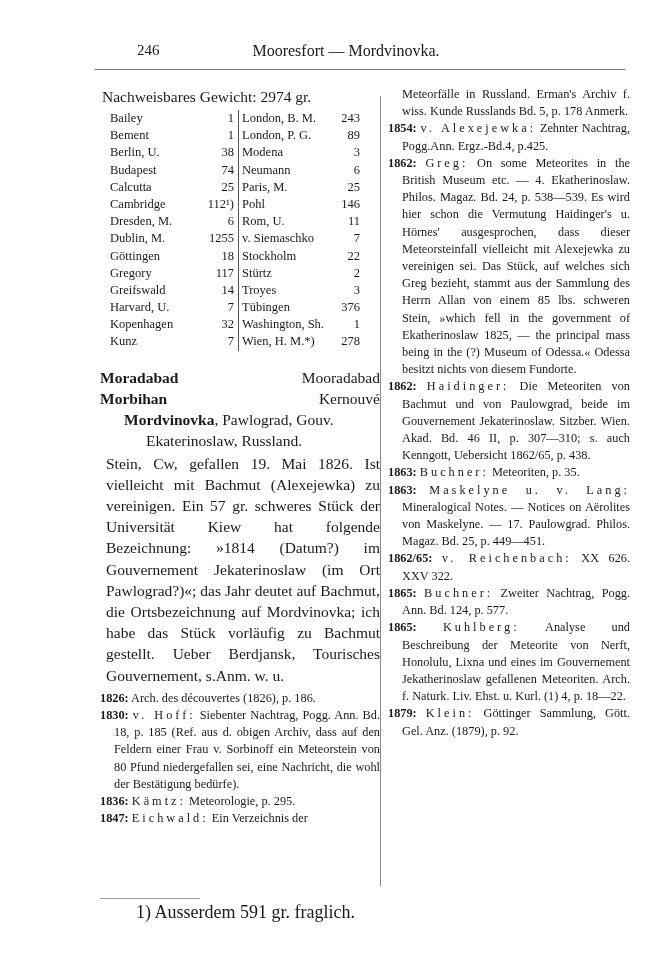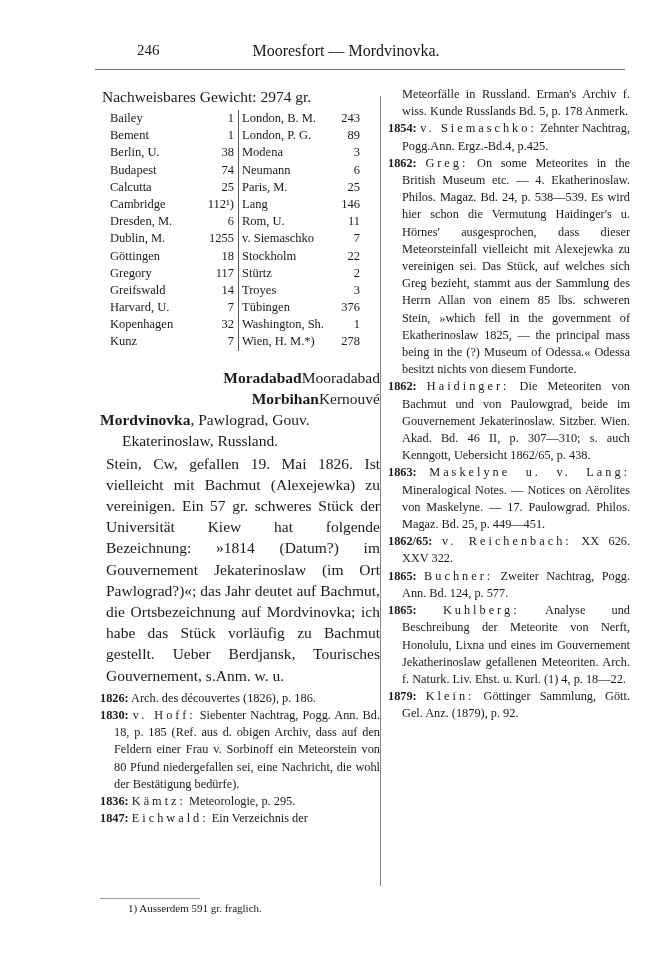--- a/index.html
+++ b/index.html
@@ -15,31 +15,31 @@
   .col-right { position: absolute; left: 388px; top: 86px; width: 242px; }
   .col-divider { position: absolute; left: 380px; top: 96px; height: 790px; border-left: 1px solid #888; }
   .weight-title { font-size: 15.5px; line-height: 22px; margin-left: 2px; }
   .wtable { position: relative; margin-top: 2px; margin-left: 10px; width: 250px; }
   .wrow { display: flex; font-size: 12.5px; line-height: 17.2px; height: 17.2px; }
   .wname { width: 90px; white-space: nowrap; }
   .wval { width: 34px; text-align: right; padding-right: 4px; white-space: nowrap; }
   .wsep { width: 0; border-left: 1px solid #555; }
   .wname2 { width: 94px; padding-left: 3px; white-space: nowrap; }
   .wval2 { width: 24px; text-align: right; white-space: nowrap; }
-  .entry-head { font-size: 15.5px; line-height: 21px; display: flex; justify-content: flex-end; margin-top: 0; }
+  .entry-head { font-size: 15.5px; line-height: 21px; display: flex; justify-content: space-between; margin-top: 0; }
   .entry-head b { font-weight: bold; }
-  .mord { font-size: 15.5px; line-height: 21px; }
+  .mord { font-size: 15.5px; line-height: 21px; margin-left: 24px; }
   .mord .indent { padding-left: 22px; display: block; }
   .body-text { font-size: 15.5px; line-height: 21.2px; text-align: justify; padding-left: 6px; margin-top: 2px; }
   .refs { margin-top: 4px; }
   .ref { font-size: 12.3px; line-height: 17.2px; text-align: justify; padding-left: 14px; text-indent: -14px; }
   .ref .yr { font-weight: bold; }
   .ref .auth { letter-spacing: 3px; }
   .foot-rule { position: absolute; left: 100px; width: 100px; top: 898px; border-top: 1px solid #999; }
-  .footnote { position: absolute; left: 128px; top: 902px; font-size: 11px; }
+  .footnote { position: absolute; left: 136px; top: 902px; font-size: 18px; }
   .cont { padding-left: 14px; }
 </style>
 </head>
 <body>
 
 <div class="page-number">246</div>
 <div class="running-head">Mooresfort — Mordvinovka.</div>
 <div class="head-rule"></div>
 <div class="col-divider"></div>
 
@@ -78,21 +78,21 @@
         <span class="wname">Calcutta</span>
         <span class="wval">25</span>
         <span class="wsep"></span>
         <span class="wname2">Paris, M.</span>
         <span class="wval2">25</span>
       </div>
       <div class="wrow">
         <span class="wname">Cambridge</span>
         <span class="wval">112¹)</span>
         <span class="wsep"></span>
-        <span class="wname2">Lang</span>
+        <span class="wname2">Pohl</span>
         <span class="wval2">146</span>
       </div>
       <div class="wrow">
         <span class="wname">Dresden, M.</span>
         <span class="wval">6</span>
         <span class="wsep"></span>
         <span class="wname2">Rom, U.</span>
         <span class="wval2">11</span>
       </div>
       <div class="wrow">
@@ -166,23 +166,24 @@
       <div class="ref"><span class="yr">1826:</span> <span>Arch. des découvertes (1826), p. 186.</span></div>
       <div class="ref"><span class="yr">1830:</span> <span class="auth">v. Hoff:</span> <span>Siebenter Nachtrag, Pogg. Ann. Bd. 18, p. 185 (Ref. aus d. obigen Archiv, dass auf den Feldern einer Frau v. Sorbinoff ein Meteorstein von 80 Pfund niedergefallen sei, eine Nachricht, die wohl der Bestätigung bedürfe).</span></div>
       <div class="ref"><span class="yr">1836:</span> <span class="auth">Kämtz:</span> <span>Meteorologie, p. 295.</span></div>
       <div class="ref"><span class="yr">1847:</span> <span class="auth">Eichwald:</span> <span>Ein Verzeichnis der</span></div>
     </div>
 </div>
 
 <div class="col-right">
   <div class="ref cont" style="text-indent:0">Meteorfälle in Russland. Erman's Archiv f. wiss. Kunde Russlands Bd. 5, p. 178 Anmerk.</div>
   <div id="refs-right">
-      <div class="ref"><span class="yr">1854:</span> <span class="auth">v. Siemaschko:</span> <span>Zehnter Nachtrag, Pogg.Ann. Ergz.-Bd.4, p.425.</span></div>
+      <div class="ref"><span class="yr">1854:</span> <span class="auth">v. Alexejewka:</span> <span>Zehnter Nachtrag, Pogg.Ann. Ergz.-Bd.4, p.425.</span></div>
       <div class="ref"><span class="yr">1862:</span> <span class="auth">Greg:</span> <span>On some Meteorites in the British Museum etc. — 4. Ekatherinoslaw. Philos. Magaz. Bd. 24, p. 538—539. Es wird hier schon die Vermutung Haidinger's u. Hörnes' ausgesprochen, dass dieser Meteorsteinfall vielleicht mit Alexejewka zu vereinigen sei. Das Stück, auf welches sich Greg bezieht, stammt aus der Sammlung des Herrn Allan von einem 85 lbs. schweren Stein, »which fell in the government of Ekatherinoslaw 1825, — the principal mass being in the (?) Museum of Odessa.« Odessa besitzt nichts von diesem Fundorte.</span></div>
       <div class="ref"><span class="yr">1862:</span> <span class="auth">Haidinger:</span> <span>Die Meteoriten von Bachmut und von Paulowgrad, beide im Gouvernement Jekaterinoslaw. Sitzber. Wien. Akad. Bd. 46 II, p. 307—310; s. auch Kenngott, Uebersicht 1862/65, p. 438.</span></div>
+      <div class="ref"><span class="yr">1863:</span> <span class="auth">Buchner:</span> <span>Meteoriten, p. 35.</span></div>
       <div class="ref"><span class="yr">1863:</span> <span class="auth">Maskelyne u. v. Lang:</span> <span>Mineralogical Notes. — Notices on Aërolites von Maskelyne. — 17. Paulowgrad. Philos. Magaz. Bd. 25, p. 449—451.</span></div>
       <div class="ref"><span class="yr">1862/65:</span> <span class="auth">v. Reichenbach:</span> <span>XX 626. XXV 322.</span></div>
       <div class="ref"><span class="yr">1865:</span> <span class="auth">Buchner:</span> <span>Zweiter Nachtrag, Pogg. Ann. Bd. 124, p. 577.</span></div>
       <div class="ref"><span class="yr">1865:</span> <span class="auth">Kuhlberg:</span> <span>Analyse und Beschreibung der Meteorite von Nerft, Honolulu, Lixna und eines im Gouvernement Jekatherinoslaw gefallenen Meteoriten. Arch. f. Naturk. Liv. Ehst. u. Kurl. (1) 4, p. 18—22.</span></div>
       <div class="ref"><span class="yr">1879:</span> <span class="auth">Klein:</span> <span>Göttinger Sammlung, Gött. Gel. Anz. (1879), p. 92.</span></div>
     </div>
 </div>
 
 <div class="foot-rule"></div>
 <div class="footnote">1) Ausserdem 591 gr. fraglich.</div>

